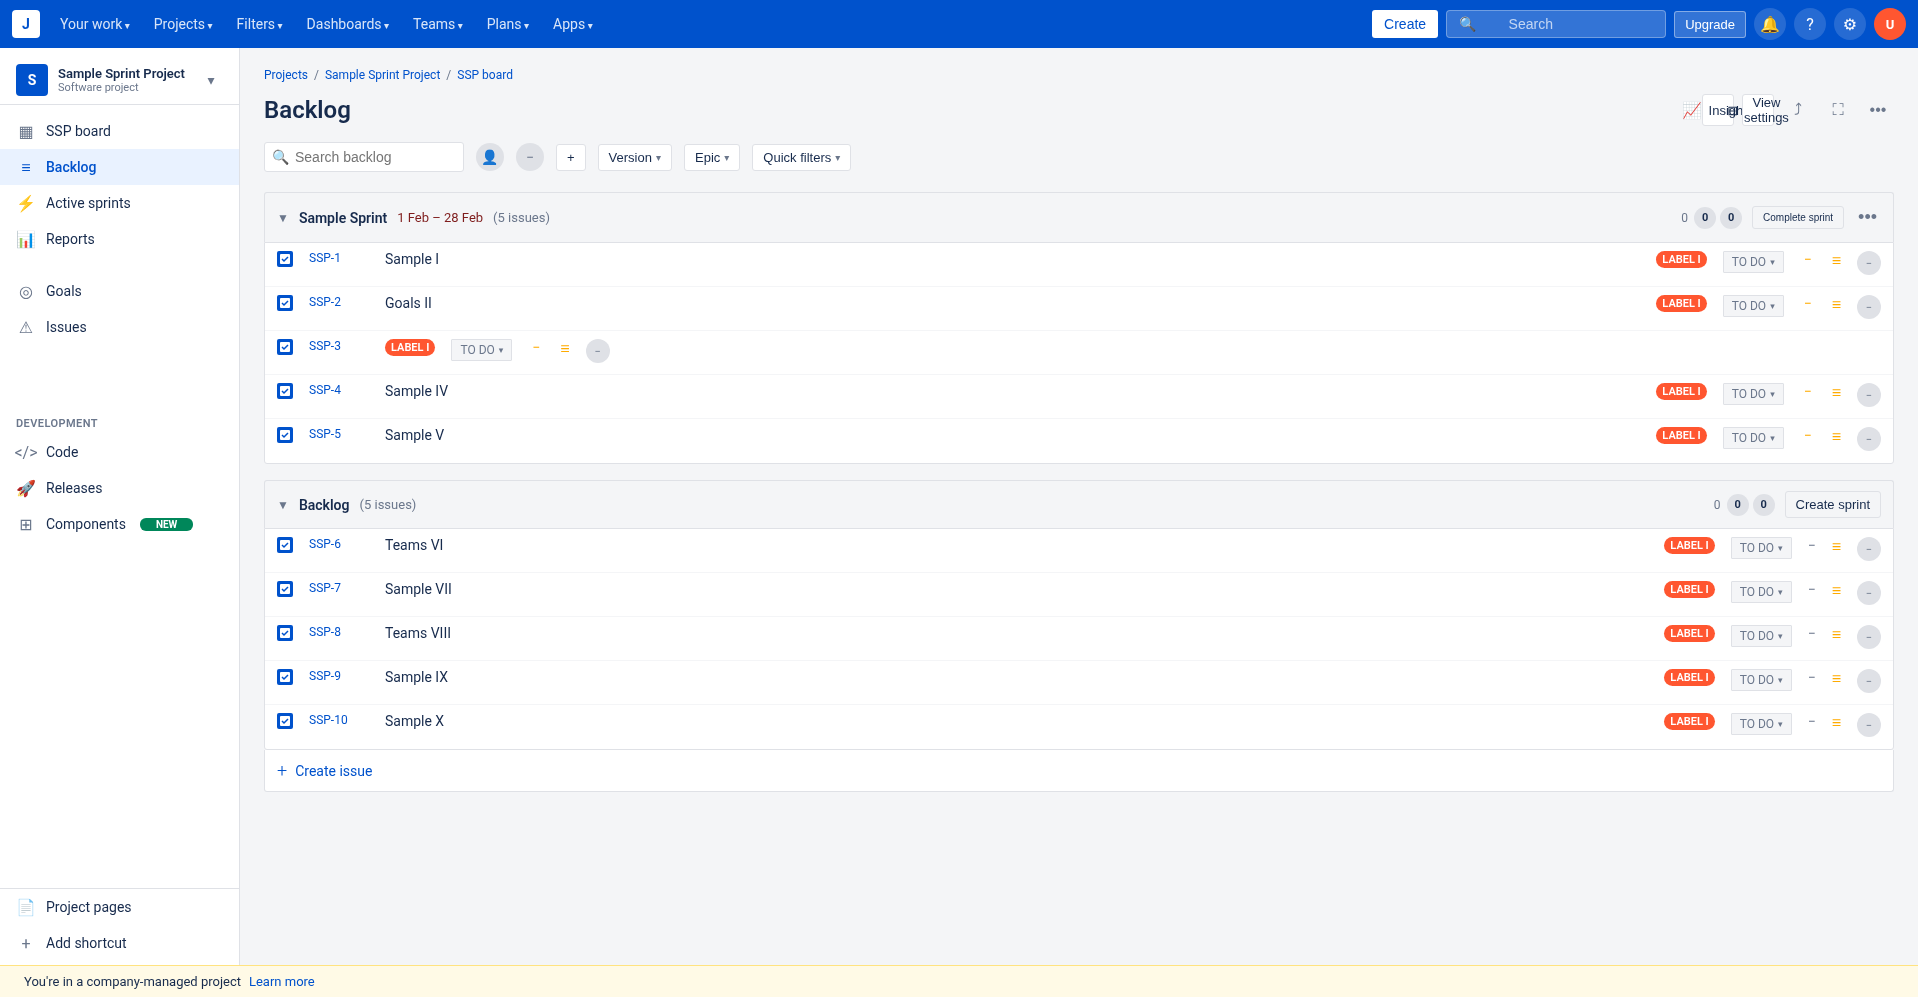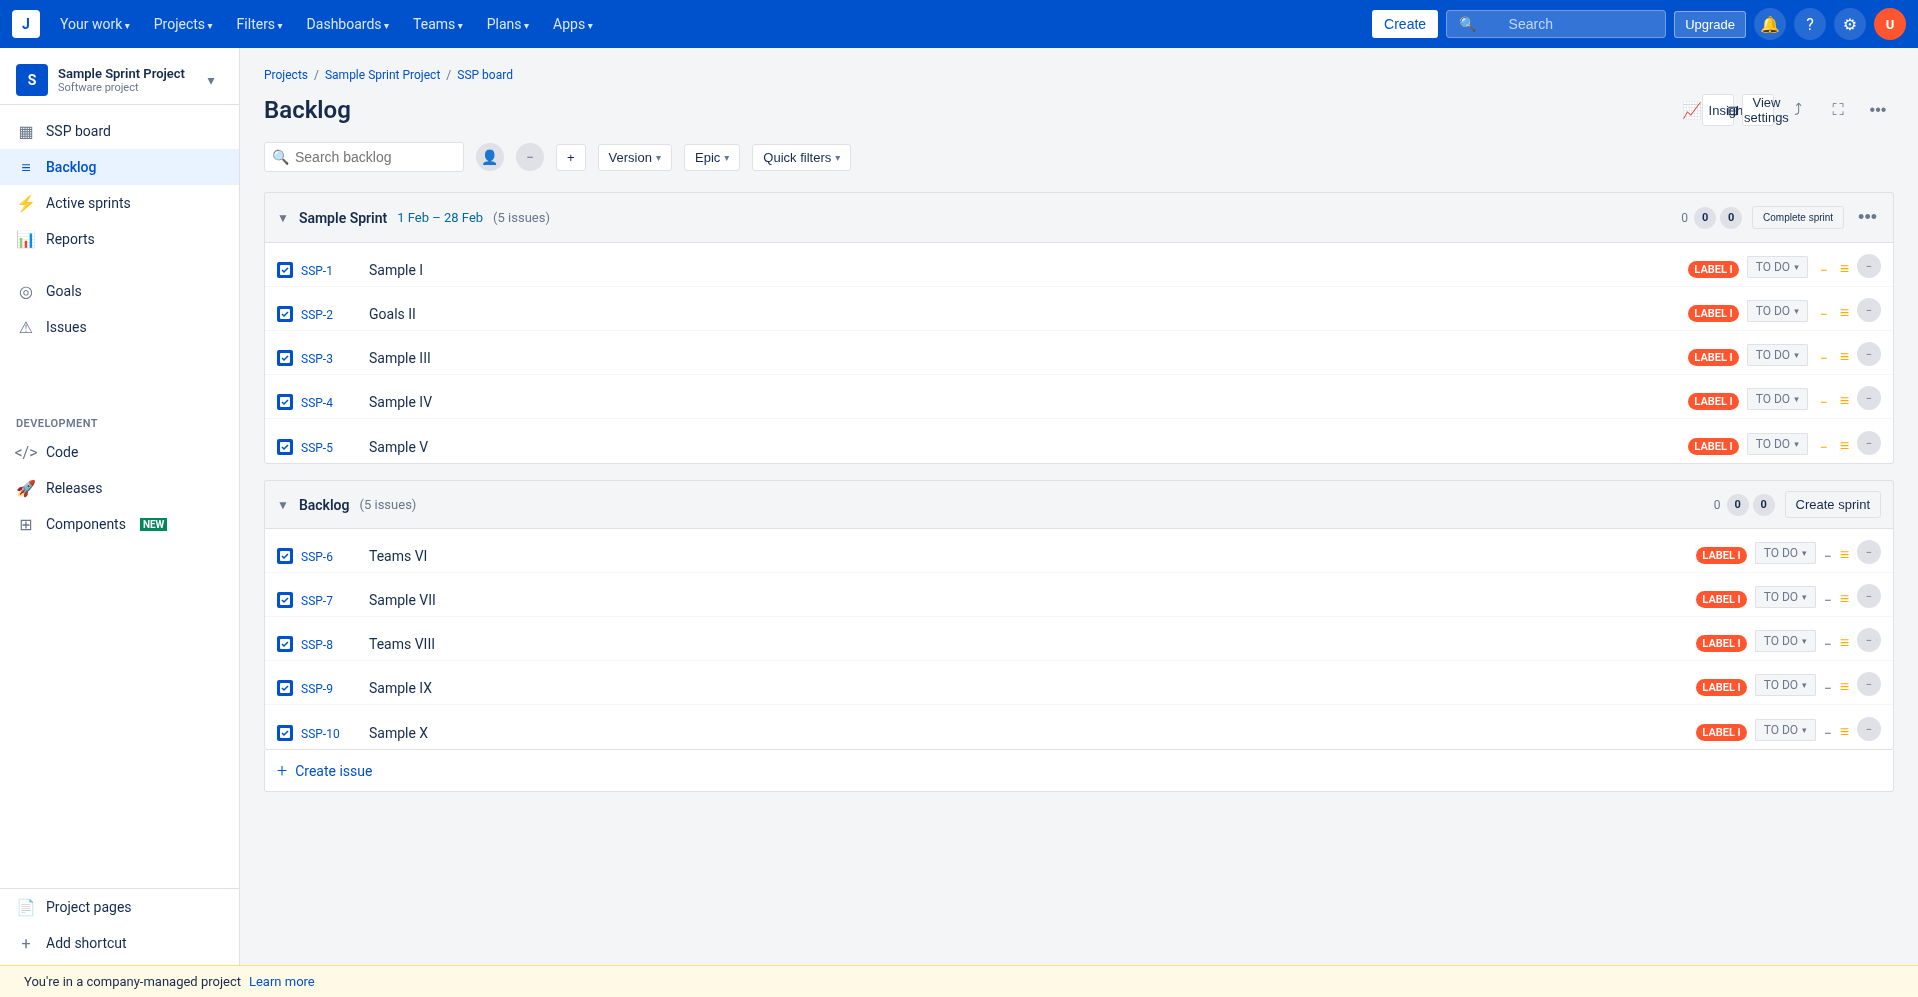--- a/index.html
+++ b/index.html
@@ -161,22 +161,22 @@
       font-weight: 500;
     }
     .sidebar-item .icon { width: 20px; height: 20px; display: flex; align-items: center; justify-content: center; color: #6b778c; font-size: 16px; }
     .sidebar-item.active .icon { color: #0052cc; }
     .sidebar-bottom { margin-top: auto; border-top: 1px solid #dfe1e6; }
     .new-badge {
       background: #00875a;
       color: #fff;
       font-size: 10px;
       font-weight: bold;
-      padding: 1px 3px;
-      border-radius: 0;
+      padding: 1px 16px;
+      border-radius: 6px;
       margin-left: 4px;
     }
 
     
     .main-content {
       flex: 1;
       overflow-y: auto;
       padding: 20px 24px;
     }
 
@@ -274,21 +274,21 @@
       gap: 10px;
       padding: 10px 12px;
       background: #f4f5f7;
       border-radius: 3px 3px 0 0;
       border: 1px solid #dfe1e6;
       border-bottom: none;
       cursor: pointer;
     }
     .collapse-icon { color: #6b778c; font-size: 12px; transition: transform 0.2s; }
     .sprint-title { font-size: 14px; font-weight: 600; color: #172b4d; }
-    .sprint-dates { font-size: 13px; color: #0369a1; }
+    .sprint-dates { font-size: 13px; color: #7f1d1d; }
     .sprint-count { font-size: 13px; color: #6b778c; }
     .sprint-header-spacer { flex: 1; }
     .sprint-stats {
       display: flex;
       align-items: center;
       gap: 4px;
     }
     .stat-circle {
       width: 22px; height: 22px;
       border-radius: 50%;
@@ -320,24 +320,24 @@
 
     
     .issues-table {
       border: 1px solid #dfe1e6;
       border-radius: 0 0 3px 3px;
       background: #fff;
       overflow: hidden;
     }
     .issue-row {
       display: flex;
-      align-items: flex-end;
+      align-items: flex-start;
       padding: 8px 12px;
       border-bottom: 1px solid #f4f5f7;
-      gap: 8px;
+      gap: 16px;
       min-height: 44px;
     }
     .issue-row:last-child { border-bottom: none; }
     .task-icon {
       width: 16px; height: 16px;
       border-radius: 2px;
       background: #0052cc;
       display: flex; align-items: center; justify-content: center;
       flex-shrink: 0;
     }
@@ -685,21 +685,20 @@
           <div class="assignee-avatar">−</div>
         </div>
         <div class="issue-row">
           <div class="task-icon">
             <svg viewBox="0 0 10 10">
                 <rect width="10" height="10" fill="#fff" rx="1"></rect>
                 <path d="M2 5l2 2 4-4" stroke="#0052cc" stroke-width="1.5" fill="none"></path>
               </svg>
           </div>
           <a class="issue-id">SSP-3</a>
-          <span class="issue-title">Sample III</span>
           <span class="label-badge">LABEL I</span>
           <div class="status-badge">TO DO <span class="dropdown-arrow">▾</span></div>
           <span class="priority-icon">−</span>
           <span style="font-size:16px;color:#ffab00;">≡</span>
           <div class="assignee-avatar">−</div>
         </div>
         <div class="issue-row">
           <div class="task-icon">
             <svg viewBox="0 0 10 10">
                 <rect width="10" height="10" fill="#fff" rx="1"></rect>

